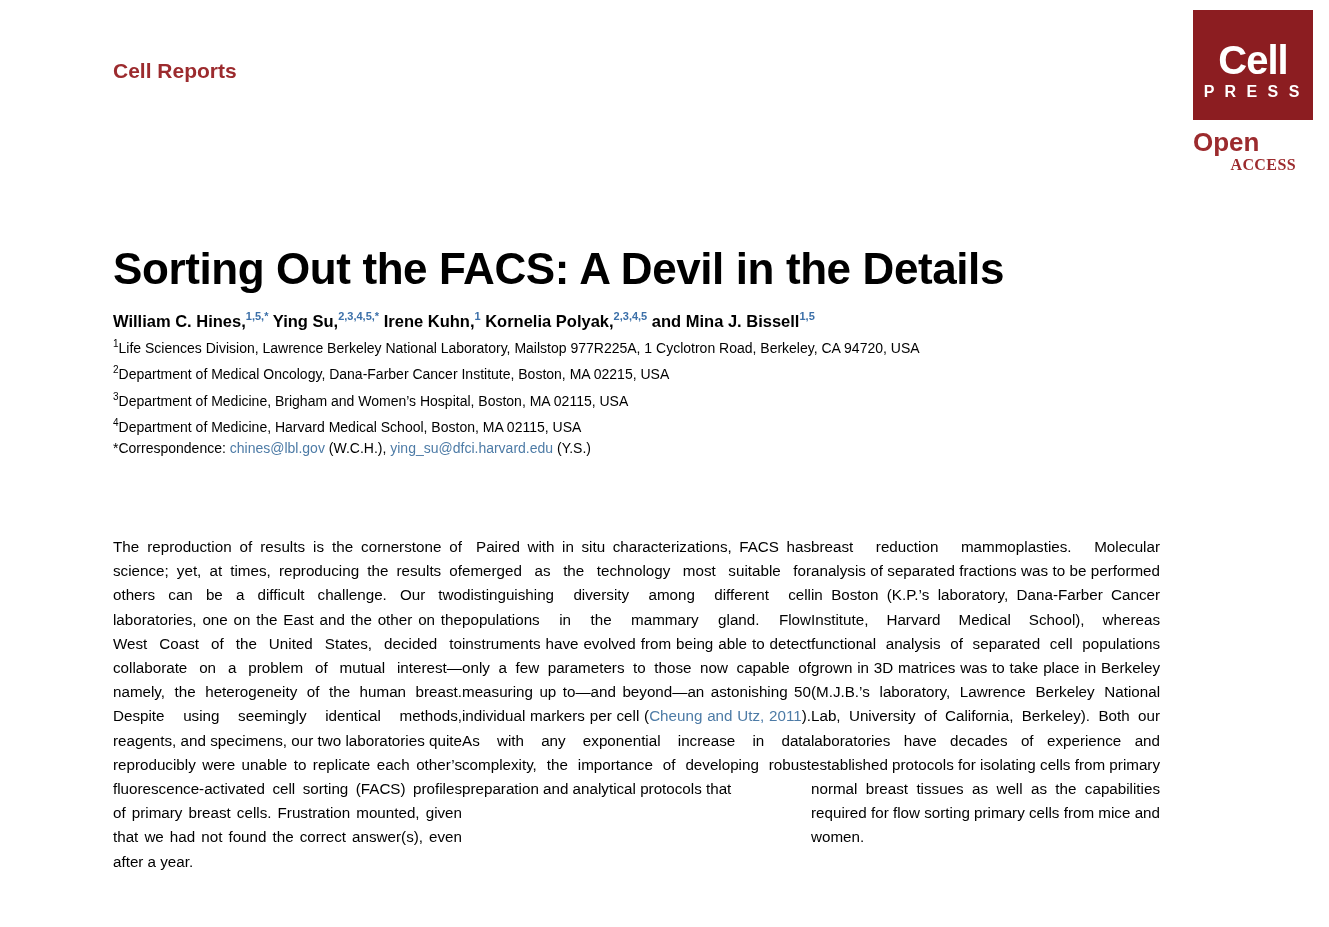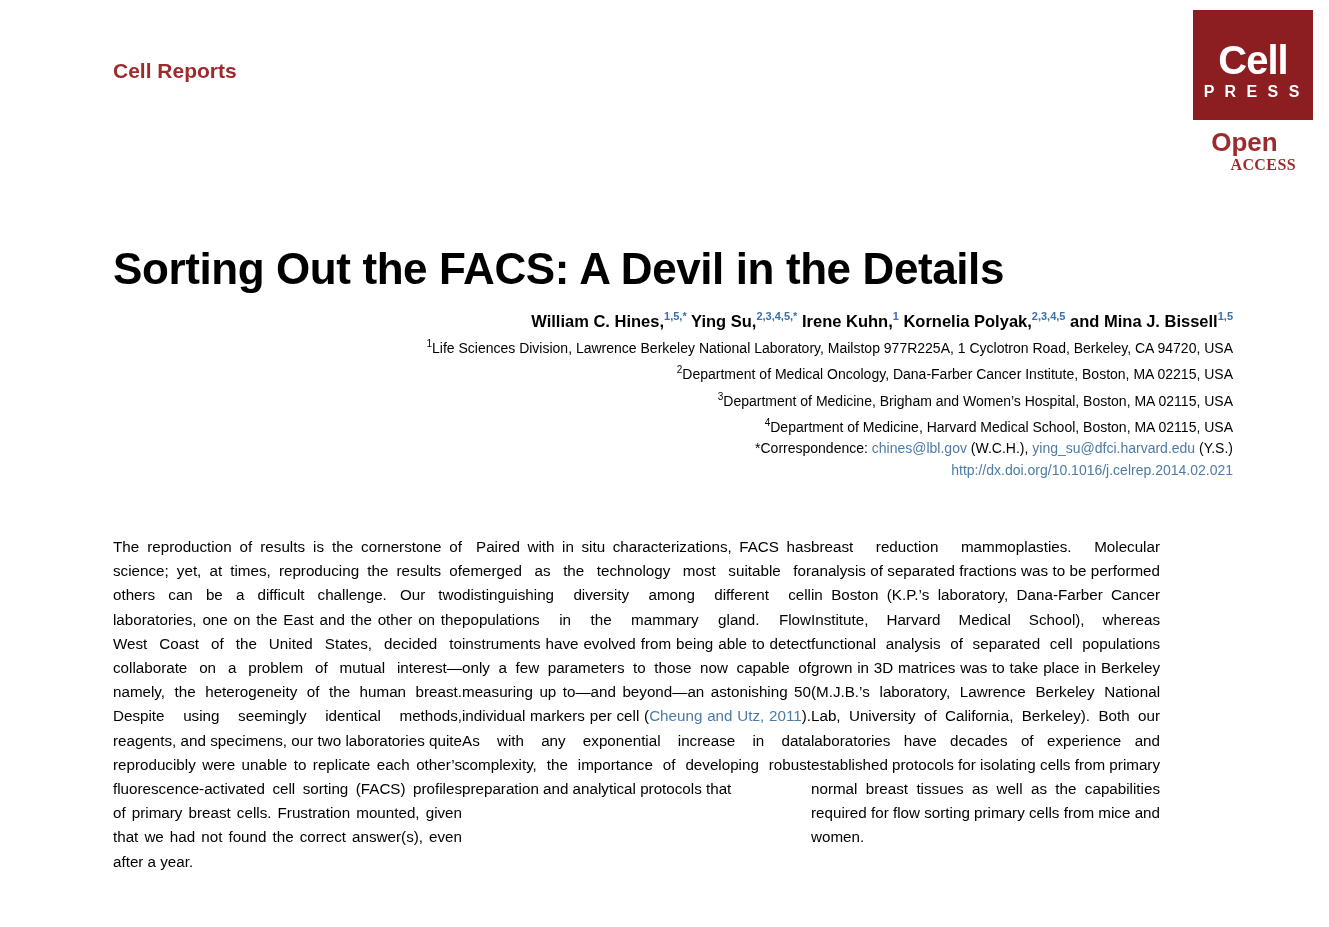--- a/index.html
+++ b/index.html
@@ -73,21 +73,21 @@
     color: #ffffff;
     letter-spacing: 3px;
     line-height: 14px;
   }
   .open-label {
     margin-top: 8px;
     font-size: 26px;
     font-weight: bold;
     color: #9c2b2e;
     line-height: 28px;
-    text-align: center;
+    text-align: left;
   }
   .access-label {
     font-size: 16px;
     font-weight: bold;
     color: #9c2b2e;
     line-height: 18px;
     text-align: right;
     letter-spacing: 0.4px;
     font-family: Liberation Serif, serif;
   }
@@ -103,21 +103,20 @@
     line-height: 44px;
     letter-spacing: -0.4px;
   }
 
   
   .authors-block {
     position: absolute;
     left: 113px;
     top: 305px;
     width: 1120px;
-    text-align: right;
   }
   .authors {
     font-size: 16.5px;
     font-weight: bold;
     line-height: 22px;
   }
   .authors sup {
     font-size: 11px;
     font-weight: bold;
     color: #3b6fa8;
@@ -201,21 +200,20 @@
     <span>and Mina J. Bissell</span><sup>1,5</sup>
   </div>
 
   <div class="affil"><sup>1</sup><span>Life Sciences Division, Lawrence Berkeley National Laboratory, Mailstop 977R225A, 1 Cyclotron Road, Berkeley, CA 94720, USA</span></div>
   <div class="affil"><sup>2</sup><span>Department of Medical Oncology, Dana-Farber Cancer Institute, Boston, MA 02215, USA</span></div>
   <div class="affil"><sup>3</sup><span>Department of Medicine, Brigham and Women’s Hospital, Boston, MA 02115, USA</span></div>
   <div class="affil"><sup>4</sup><span>Department of Medicine, Harvard Medical School, Boston, MA 02115, USA</span></div>
 
   <div class="corr"><span>*Correspondence: </span><span class="link">chines@lbl.gov</span><span> (W.C.H.), </span><span class="link">ying_su@dfci.harvard.edu</span><span> (Y.S.)</span></div>
 
-  <div class="doi">http://dx.doi.org/10.1016/j.celrep.2014.02.021</div>
 </div>
 
 <div class="columns">
   <div class="column">
     <p>The reproduction of results is the cornerstone of science; yet, at times, reproducing the results of others can be a difficult challenge. Our two laboratories, one on the East and the other on the West Coast of the United States, decided to collaborate on a problem of mutual interest—namely, the heterogeneity of the human breast. Despite using seemingly identical methods, reagents, and specimens, our two laboratories quite reproducibly were unable to replicate each other’s fluorescence-activated cell sorting (FACS) profiles of primary breast cells. Frustration mounted, given that we had not found the correct answer(s), even after a year.</p>
   </div>
 
   <div class="column">
     <p class="indent"><span>Paired with in situ characterizations, FACS has emerged as the technology most suitable for distinguishing diversity among different cell populations in the mammary gland. Flow instruments have evolved from being able to detect only a few parameters to those now capable of measuring up to—and beyond—an astonishing 50 individual markers per cell (</span><span class="cite">Cheung and Utz, 2011</span><span>). As with any exponential increase in data complexity, the importance of developing robust preparation and analytical protocols that</span></p>
   </div>

